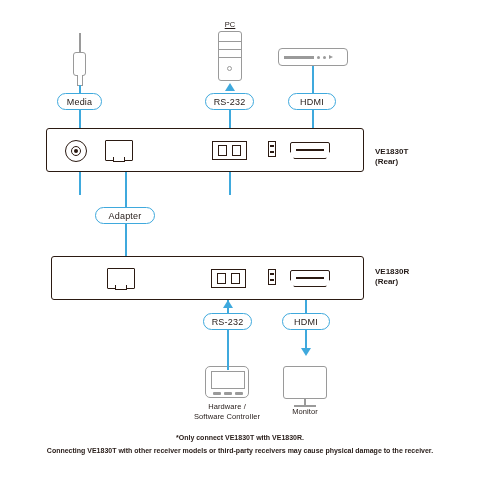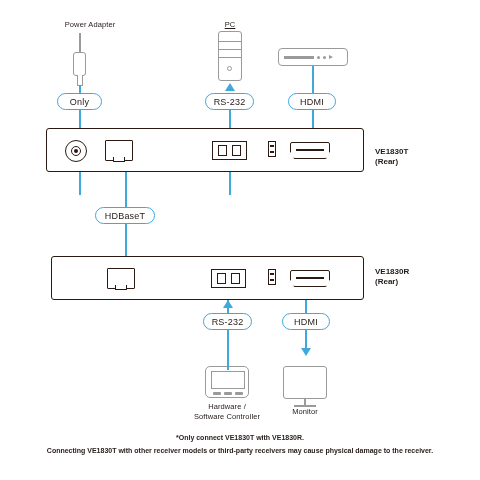--- a/index.html
+++ b/index.html
@@ -264,26 +264,25 @@
     background: #fff;
   }
   .mon-neck { position: absolute; width: 2px; background: #9a9a9a; }
   .mon-foot { position: absolute; height: 2px; background: #9a9a9a; }
 </style>
 </head>
 <body>
 
 <div id="stage">
 
-  <div class="abs devlabel" style="left:40px; top:20px; width:100px;">Power Adapter</div>
   <div class="adapter-wire" style="left:79.2px; top:33px; height:19px;"></div>
   <div class="adapter-body" style="left:73px; top:52px; width:13px; height:24px;"></div>
   <div class="adapter-prong" style="left:76.5px; top:75px; width:6px; height:11px;"></div>
   <div class="cable-v" style="left:78.8px; top:85px; height:110px;"></div>
-  <div class="pill" style="left:57px; top:93px; width:45px;">Only</div>
+  <div class="pill" style="left:57px; top:93px; width:45px;">Media</div>
 
   <div class="abs devlabel" style="left:195px; top:20px; width:70px;text-decoration:underline;">PC</div>
   <div class="pc-tower" style="left:218px; top:31px; width:24px; height:50px;">
     <div class="pc-bay" style="top:9px;"></div>
     <div class="pc-bay" style="top:17px;"></div>
     <div class="pc-bay" style="top:25px;"></div>
     <div class="pc-btn" style="left:8px; top:34px;"></div>
   </div>
   <div class="cable-v" style="left:228.8px; top:95px; height:100px;"></div>
   <div class="arrow-up" style="left:224.5px; top:83px;"></div>
@@ -315,21 +314,21 @@
     <div class="port-hdmi" style="left:243px; top:13px; width:40px; height:17px;">
       <div class="hdmi-shape">
         <div class="hdmi-slot"></div>
       </div>
     </div>
   </div>
   <div class="abs panel-name" style="left:375px; top:147px; width:100px;">VE1830T
 (Rear)</div>
 
   <div class="cable-v" style="left:124.8px; top:170px; height:90px;"></div>
-  <div class="pill" style="left:95px; top:207px; width:60px;">HDBaseT</div>
+  <div class="pill" style="left:95px; top:207px; width:60px;">Adapter</div>
 
   <div class="chassis" style="left:51px; top:256px; width:313px; height:44px;">
     <div class="port port-rj45" style="left:55px; top:11px; width:28px; height:21px;">
       <div class="rj-notch"></div>
     </div>
     <div class="port port-term" style="left:159px; top:12px; width:35px; height:19px;">
       <div class="term-cell"></div>
       <div class="term-cell"></div>
     </div>
     <div class="port port-small" style="left:216px; top:12px; width:8px; height:16px;">

